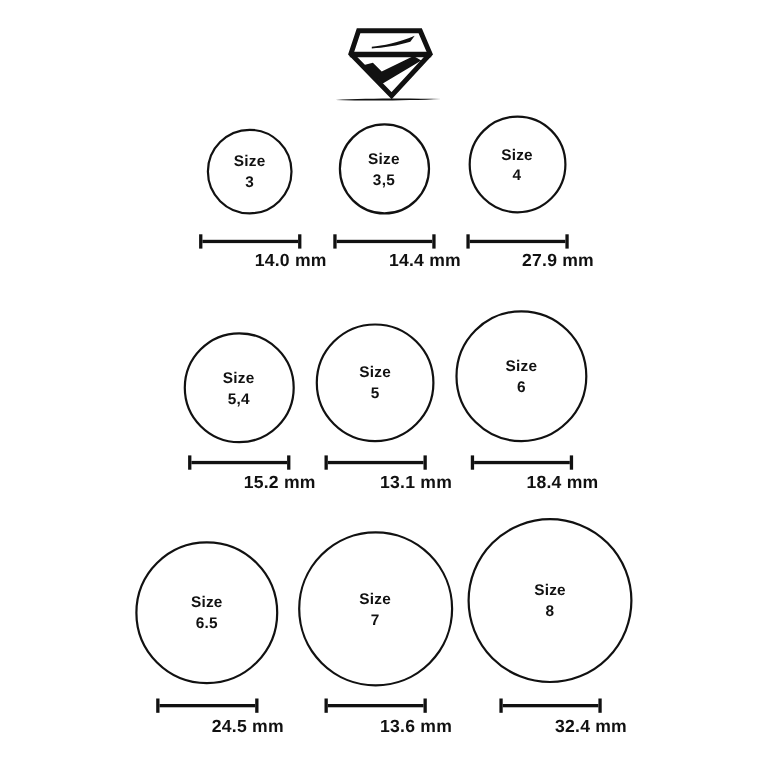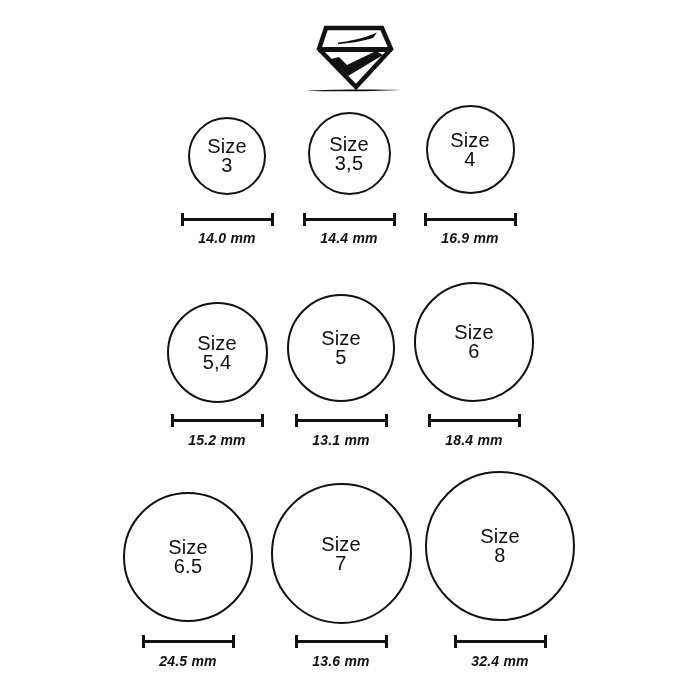--- a/index.html
+++ b/index.html
@@ -23,22 +23,22 @@
     height: calc(var(--d) * 1px);
     border: 2.5px solid #111111;
     border-radius: 50%;
     display: flex;
     align-items: center;
     justify-content: center;
     background: #ffffff;
   }
   .size-label {
     text-align: center;
-    font-size: 20px;
-    font-weight: normal;
+    font-size: 14px;
+    font-weight: bold;
     line-height: 19px;
     letter-spacing: 0.2px;
   }
   .size-label span { display: block; }
   .ruler {
     position: absolute;
     box-sizing: border-box;
     left: calc(var(--cx) * 1px - 46.5px);
     top:  calc(var(--ly) * 1px - 6.5px);
     width: 93px;
@@ -53,26 +53,25 @@
     top: 50%;
     margin-top: -1.5px;
     height: 3px;
     background: #111111;
   }
   .mm-label {
     position: absolute;
     left: calc(var(--cx) * 1px - 70px);
     top:  calc(var(--ty) * 1px - 10px);
     width: 140px;
-    text-align: center;
-    font-size: 14px;
+    text-align: right;
+    font-size: 16px;
     font-weight: bold;
     line-height: 20px;
     letter-spacing: 0.2px;
-    font-style: italic;
   }
 </style>
 </head>
 <body>
 
 <div class="canvas">
 
   <svg class="logo" width="104" height="74" viewBox="0 0 104 74" fill="none" xmlns="http://www.w3.org/2000/svg">
     <polygon points="24,8 80,8 89,29 54,67 17,29" fill="none" stroke="#111111" stroke-width="4.5" stroke-linejoin="miter"></polygon>
     <line x1="16" y1="29.5" x2="90" y2="29.5" stroke="#111111" stroke-width="5"></line>
@@ -104,21 +103,21 @@
   </div>
 
   <div class="ring" style="--cx:470; --by:194; --d:89; --ly:219; --ty:238;">
     <div class="circle">
       <div class="size-label">
         <span>Size</span>
         <span>4</span>
       </div>
     </div>
     <div class="ruler"></div>
-    <div class="mm-label">16.9 mm</div>
+    <div class="mm-label">27.9 mm</div>
   </div>
 
   <div class="ring" style="--cx:217; --by:403; --d:101; --ly:420; --ty:440;">
     <div class="circle">
       <div class="size-label">
         <span>Size</span>
         <span>5,4</span>
       </div>
     </div>
     <div class="ruler"></div>

